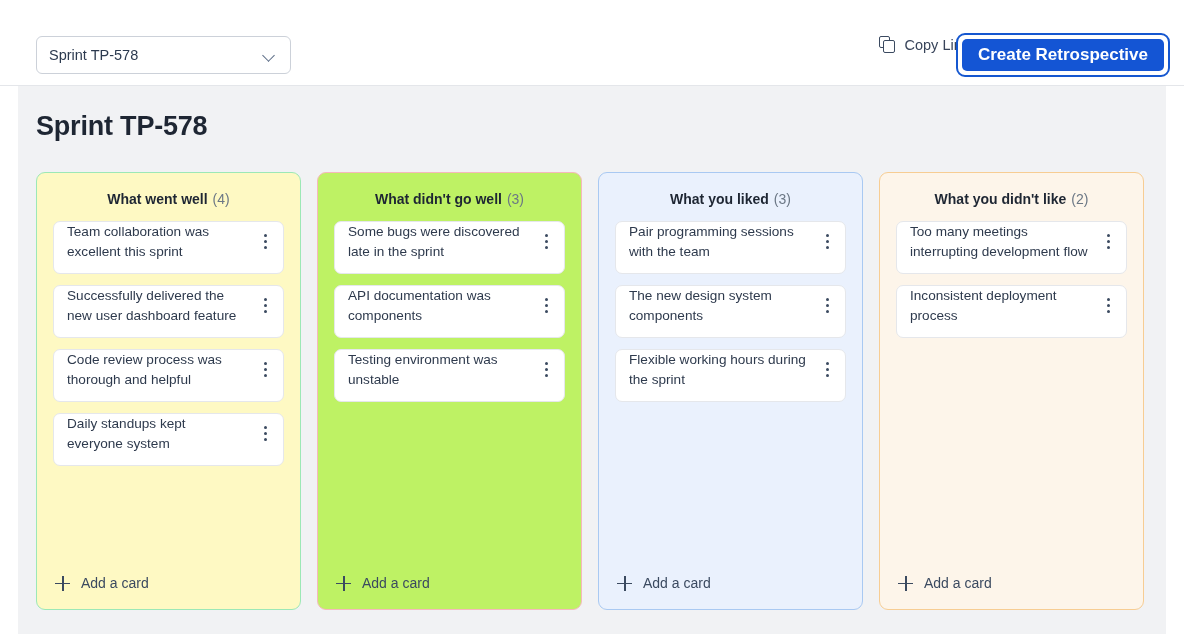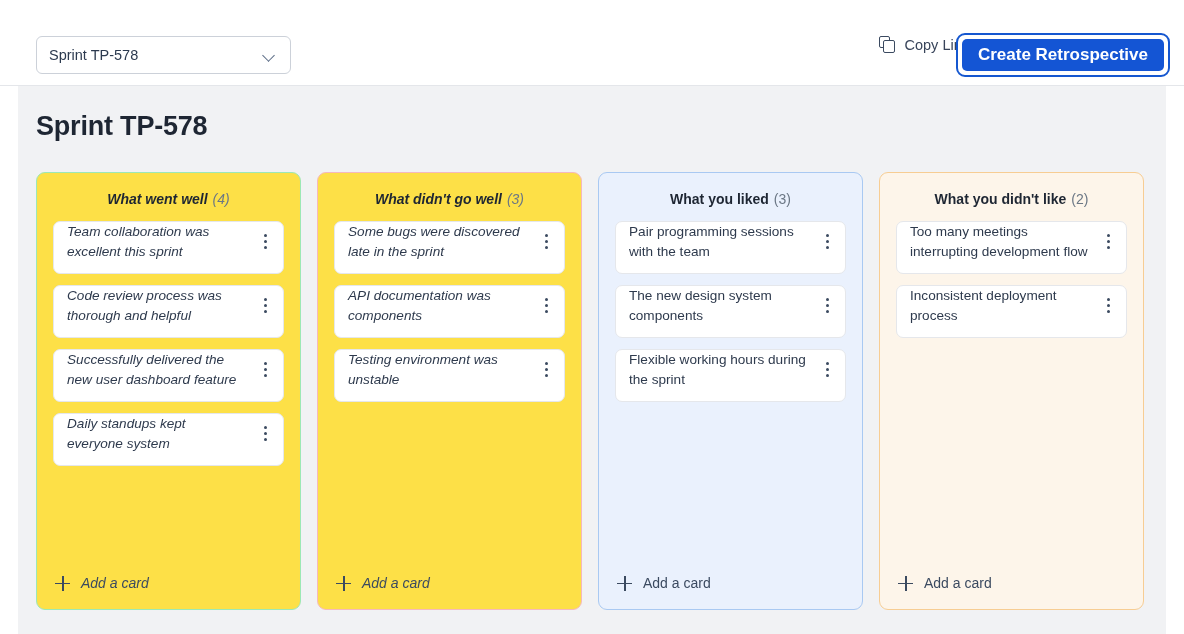--- a/index.html
+++ b/index.html
@@ -150,22 +150,22 @@
   .column {
     width: 265px;
     min-height: 438px;
     border-radius: 9px;
     box-sizing: border-box;
     border: 1px solid transparent;
     padding: 0 16px;
     display: flex;
     flex-direction: column;
   }
-  .col-green  { background: #fde047; border-color: #9ce8b6; font-style: italic; }
-  .col-red    { background: #fde047; border-color: #f6b9bb; font-style: italic; }
+  .col-green  { background: #fef9c3; border-color: #9ce8b6; }
+  .col-red    { background: #bef264; border-color: #f6b9bb; }
   .col-blue   { background: #eaf1fd; border-color: #a9c9f2; }
   .col-orange { background: #fdf5ea; border-color: #f7cd93; }
 
   .col-header {
     text-align: center;
     padding: 18px 0 14px 0;
     font-size: 14px;
     font-weight: 700;
     color: #1e2633;
     white-space: nowrap;
@@ -263,29 +263,29 @@
         <div class="col-header"><span>What went well</span><span class="count">(4)</span></div>
         <div class="card">
           <span class="card-text">Team collaboration was excellent this sprint</span>
           <span class="kebab">
             <i></i>
             <i></i>
             <i></i>
           </span>
         </div>
         <div class="card">
+          <span class="card-text">Successfully delivered the new user dashboard feature</span>
+          <span class="kebab">
+            <i></i>
+            <i></i>
+            <i></i>
+          </span>
+        </div>
+        <div class="card">
           <span class="card-text">Code review process was thorough and helpful</span>
-          <span class="kebab">
-            <i></i>
-            <i></i>
-            <i></i>
-          </span>
-        </div>
-        <div class="card">
-          <span class="card-text">Successfully delivered the new user dashboard feature</span>
           <span class="kebab">
             <i></i>
             <i></i>
             <i></i>
           </span>
         </div>
         <div class="card">
           <span class="card-text">Daily standups kept everyone system</span>
           <span class="kebab">
             <i></i>

